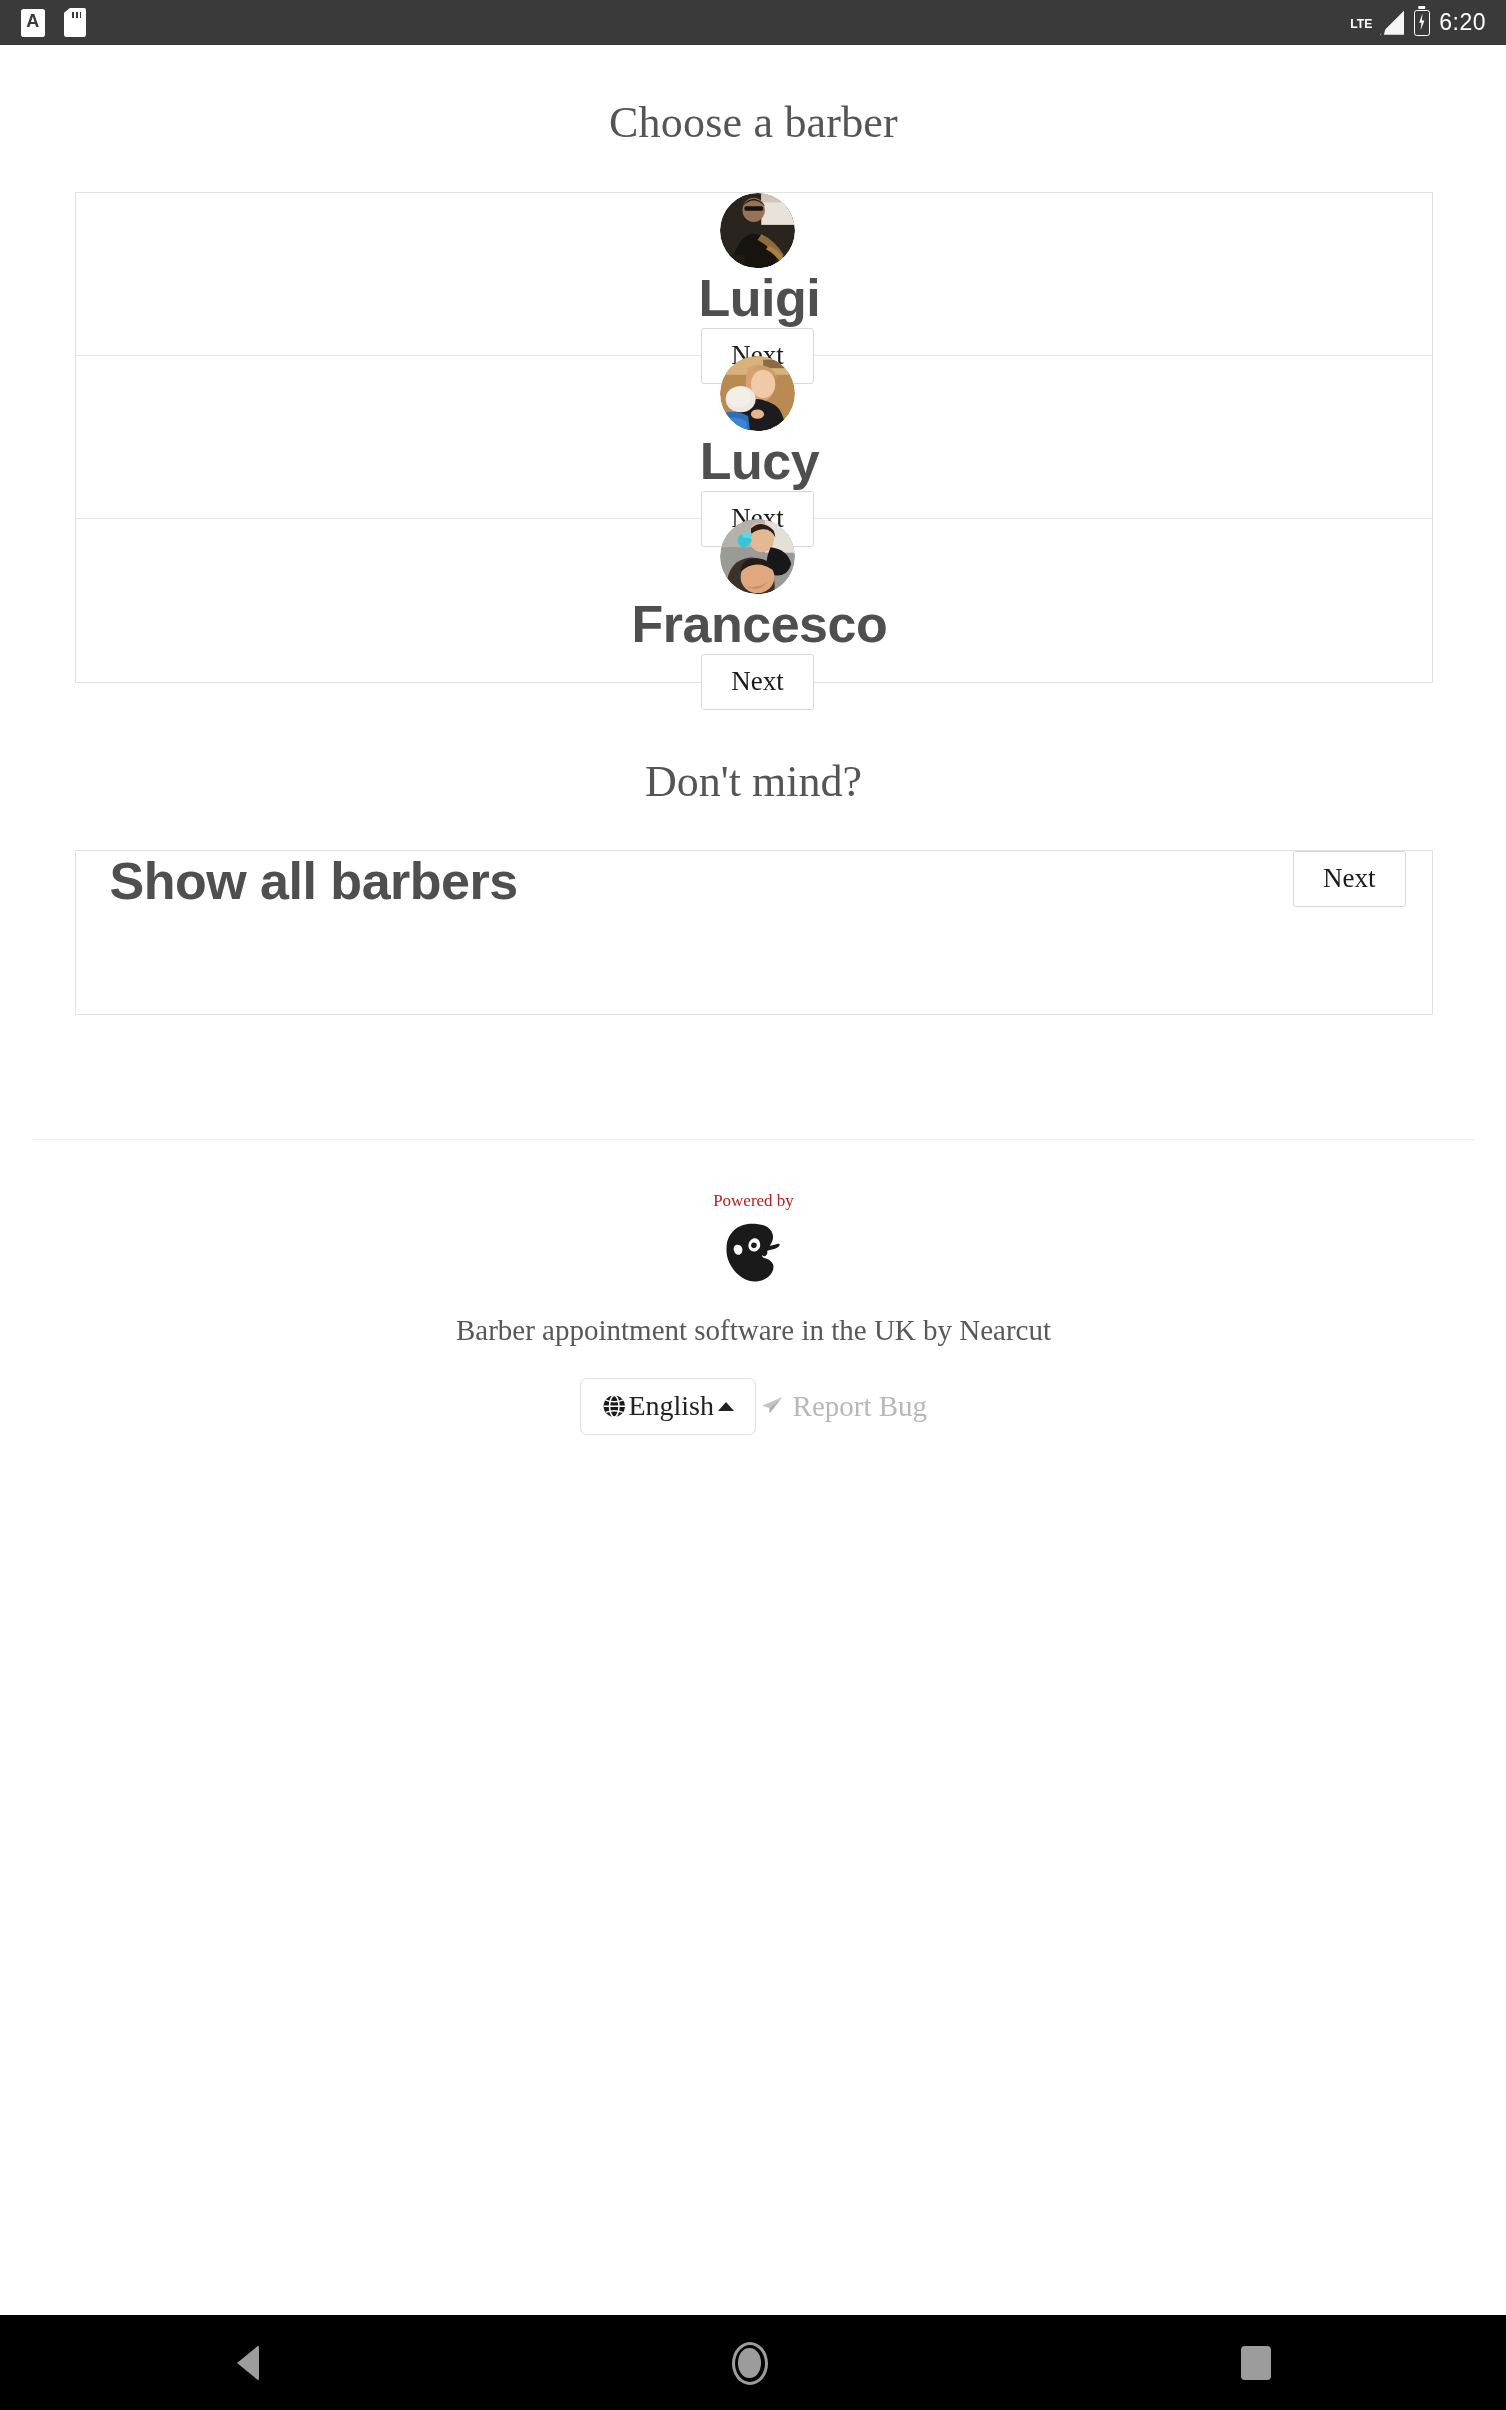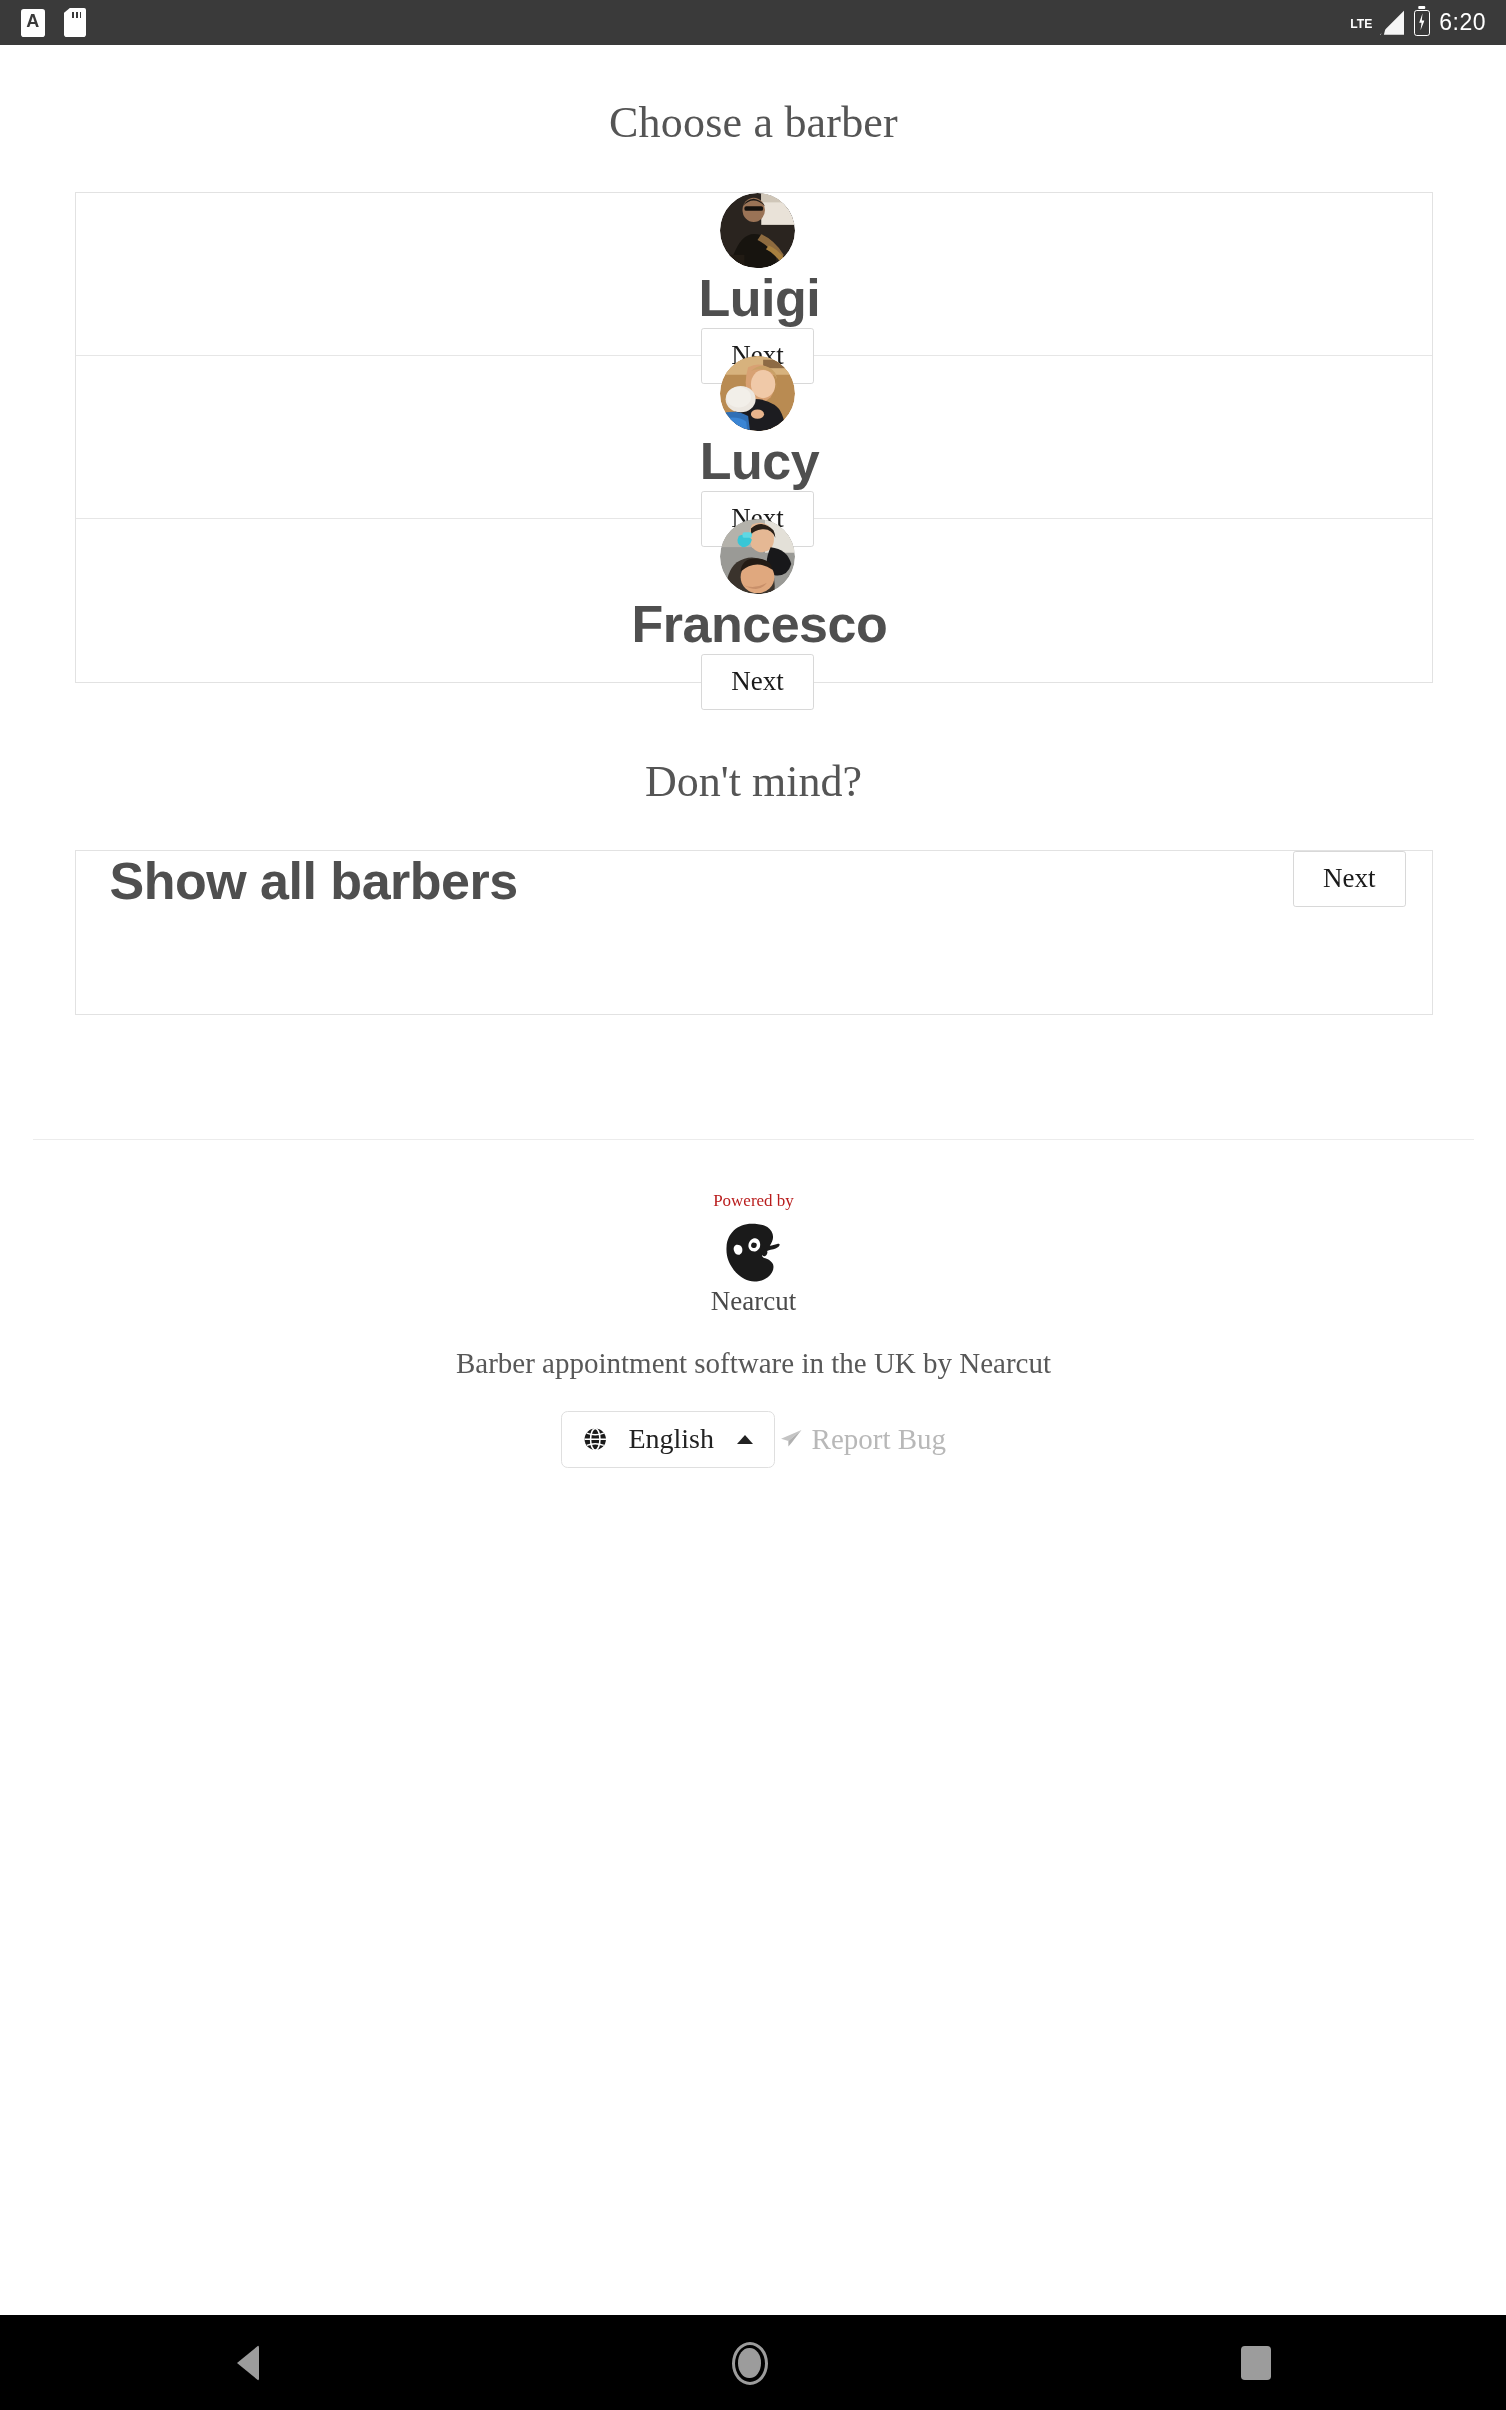--- a/index.html
+++ b/index.html
@@ -249,21 +249,21 @@
   .tagline {
     font-family: "Liberation Serif", serif;
     font-size: 29px;
     color: #585858;
     margin-top: 30px;
   }
 
   .lang-btn {
     display: inline-flex;
     align-items: center;
-    gap: 21px;
+    gap: 2px;
     margin-top: 31px;
     padding: 11.3px 21px;
     background: #fff;
     border: 0.9px solid #dfdfdf;
     border-radius: 6.6px;
     cursor: pointer;
   }
   .globe-icon { width: 24.5px; height: 24.5px; display: block; }
   .lang-label {
     font-family: "Liberation Serif", serif;
@@ -499,21 +499,20 @@
             C36 39 37 35 36 32
             C35 29 33 28 30 28 Z"></path>
           <path fill="#1a1a1a" d="M64 34
             C62 35 60 37 60 39
             C60 41 62 42 64 42
             C66 41 67 39 67 37
             C67 35 66 34 64 34 Z"></path>
         </svg>
       </div>
 
-      <div class="brand-name">Nearcut</div>
 
       <div class="tagline">Barber appointment software in the UK by Nearcut</div>
 
       <div class="lang-btn">
         <svg class="globe-icon" viewBox="0 0 24 24" xmlns="http://www.w3.org/2000/svg">
           <circle cx="12" cy="12" r="10.5" fill="#1a1a1a"></circle>
           <g stroke="#ffffff" stroke-width="1.5" fill="none">
             <ellipse cx="12" cy="12" rx="4.6" ry="10.5"></ellipse>
             <line x1="1.5" y1="12" x2="22.5" y2="12"></line>
             <path d="M3.6 6 Q12 9.2 20.4 6"></path>

